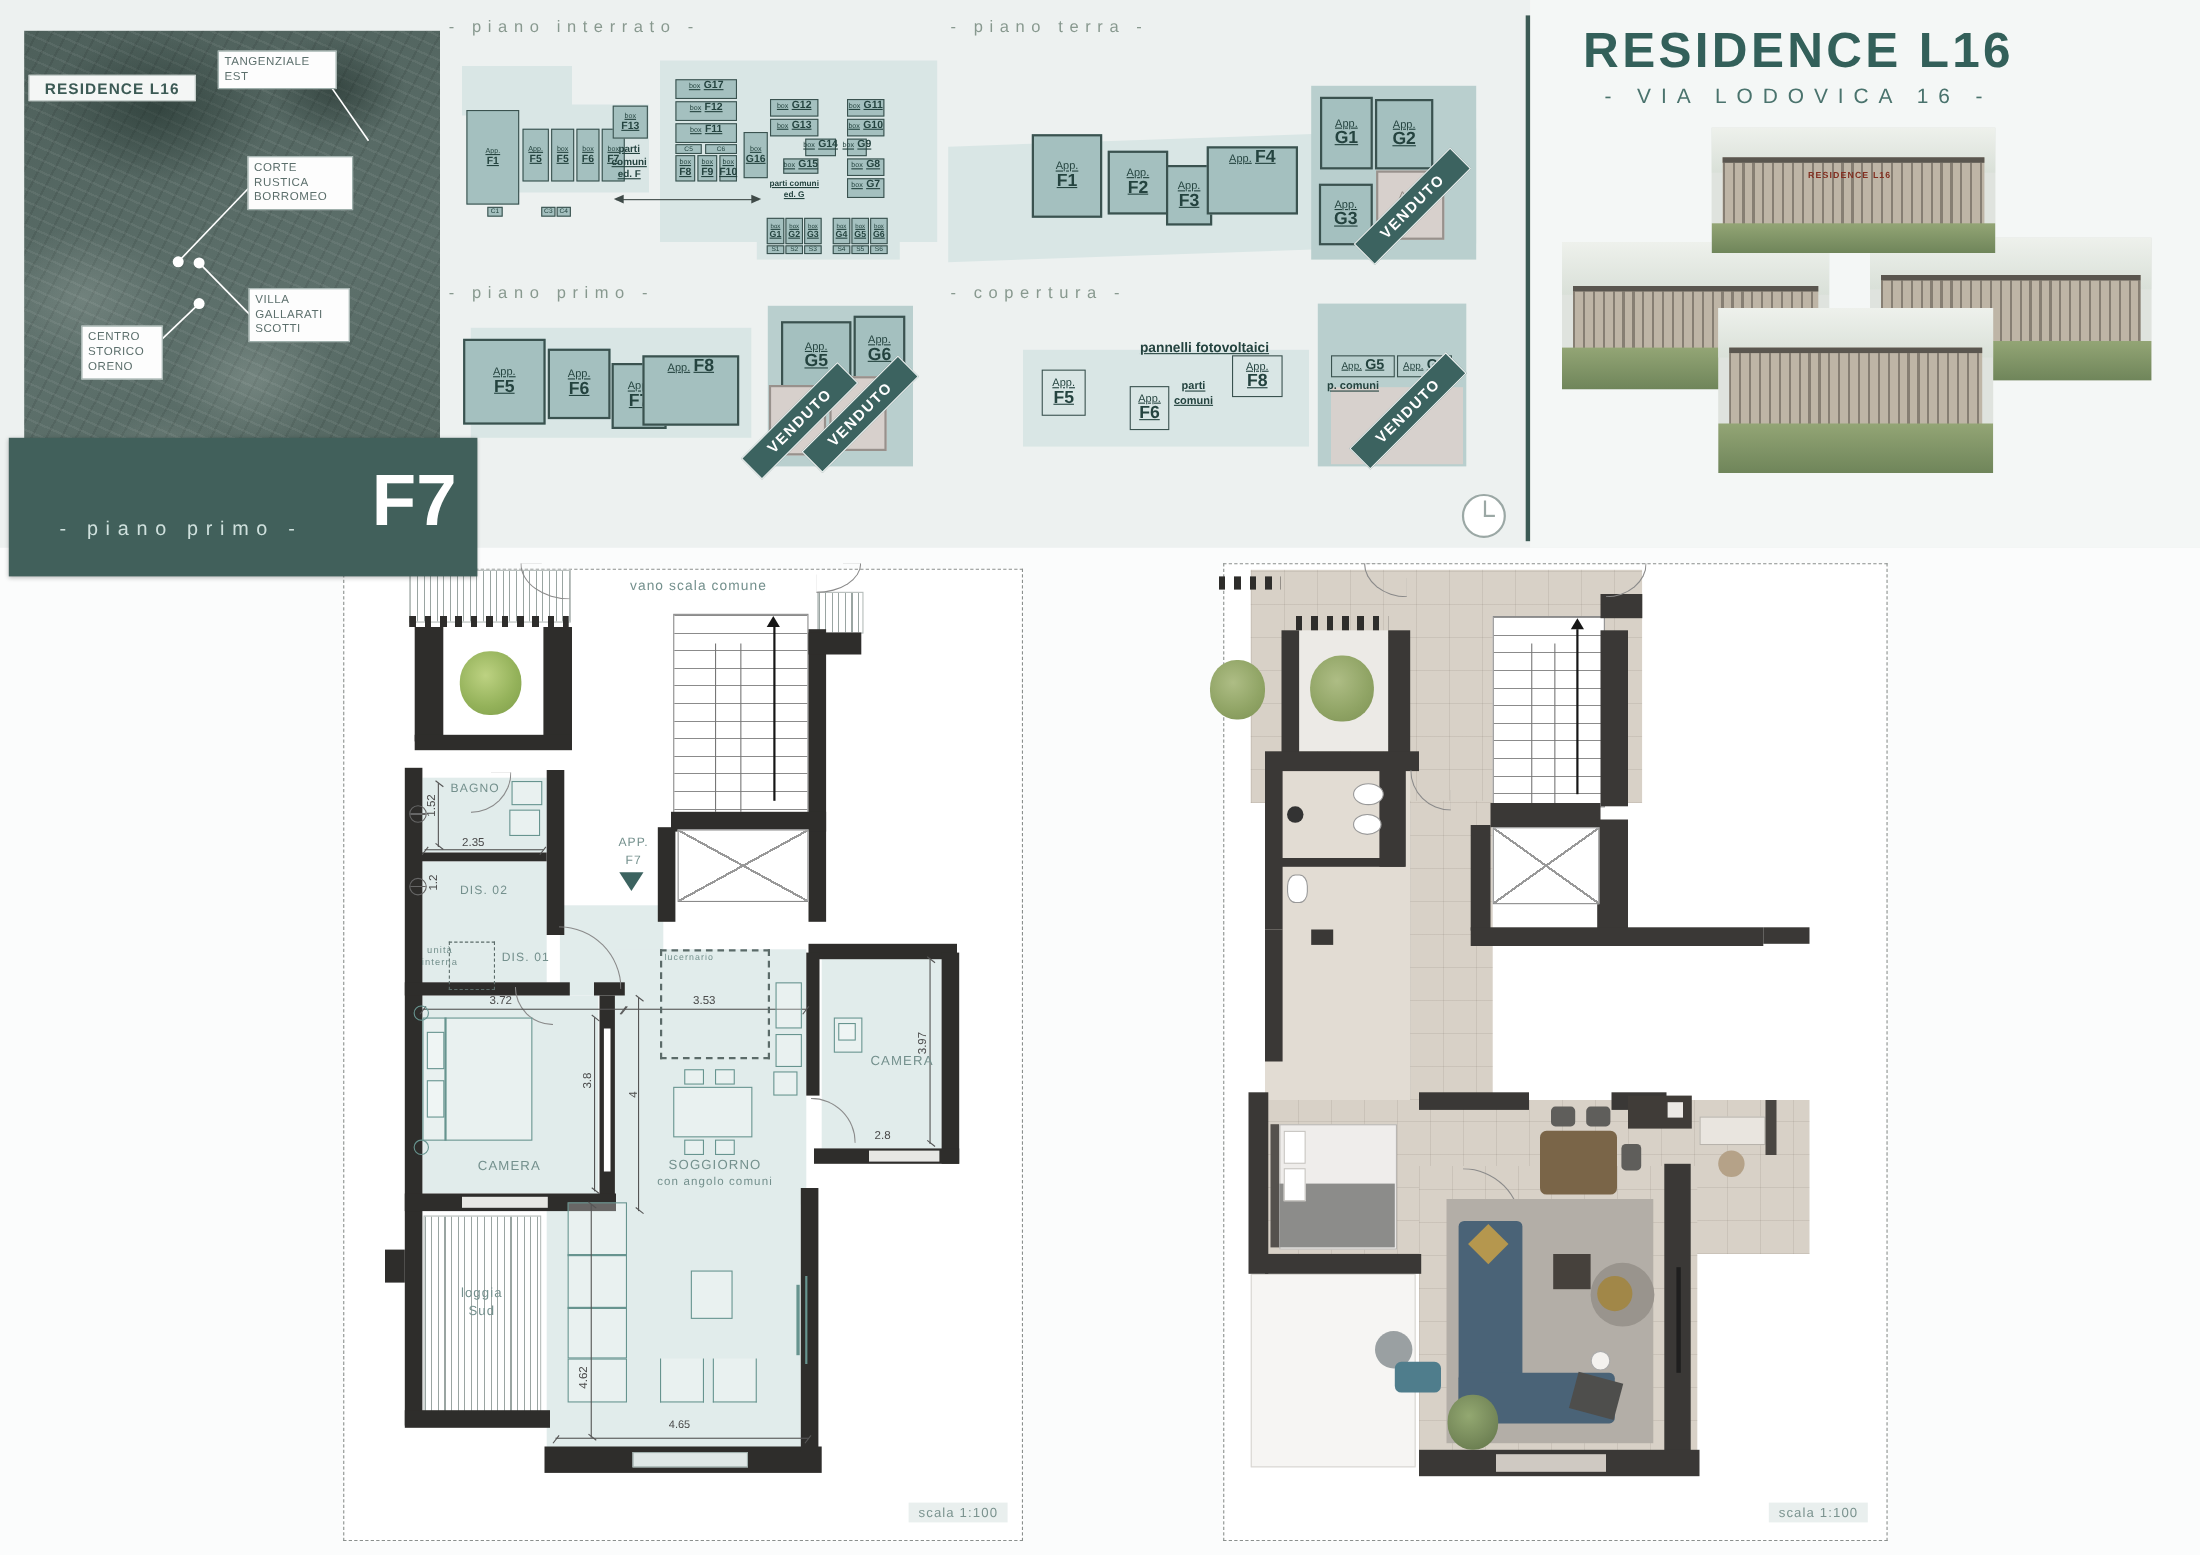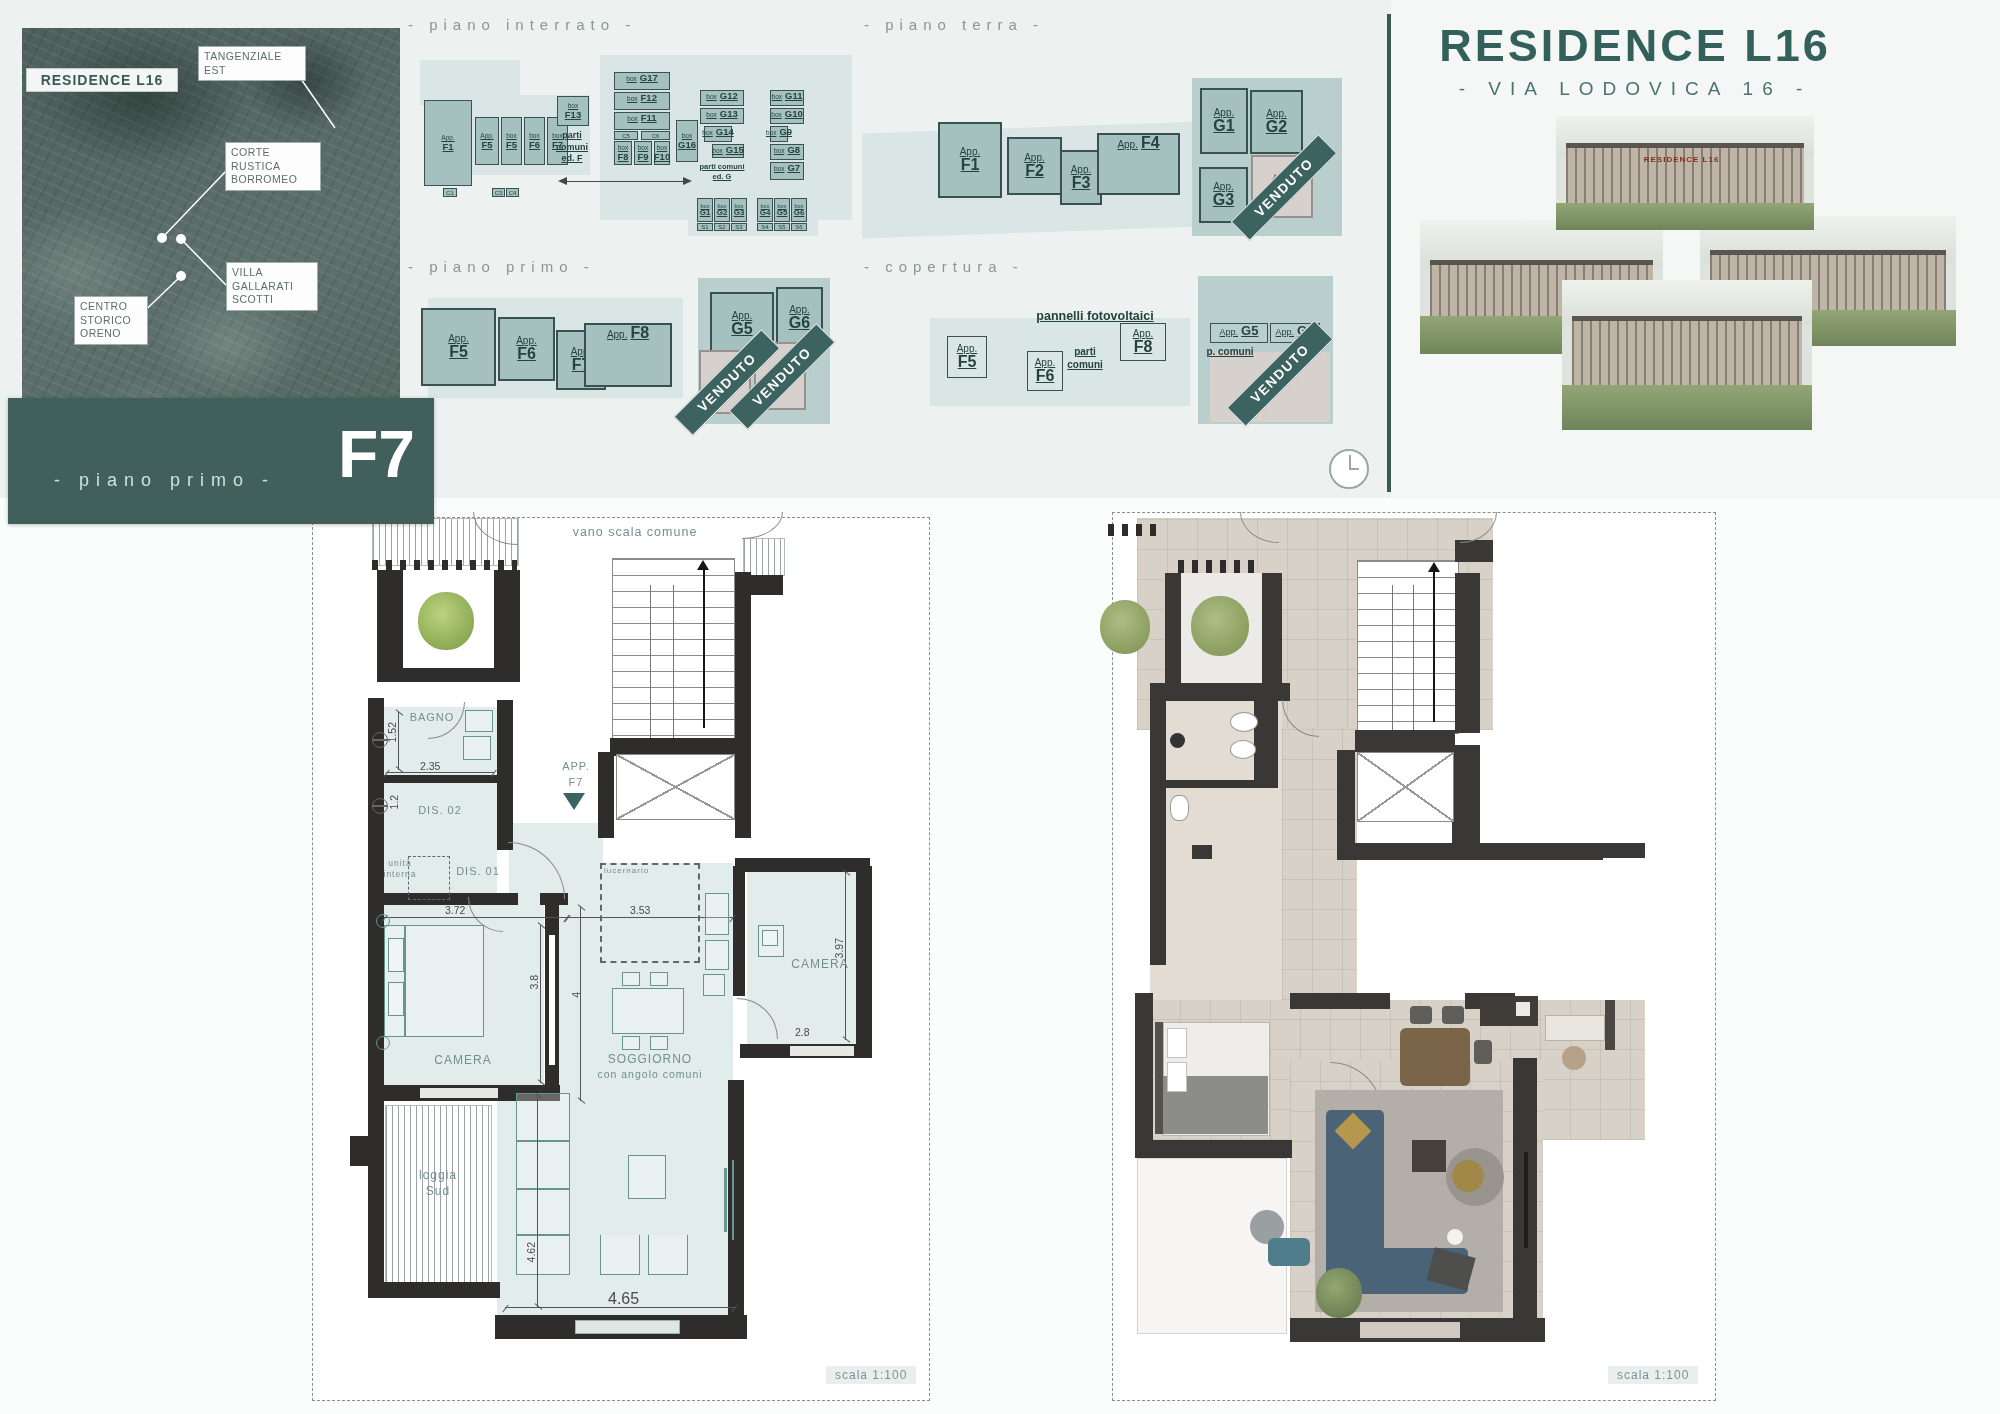--- a/index.html
+++ b/index.html
@@ -190,21 +190,21 @@
       </div>
 
     <div class="unit sm row" style="left:700px;top:90px;width:44px;height:16px">
         <span class="up">box</span>
         <span class="uc">G12</span>
       </div>
     <div class="unit sm row" style="left:700px;top:108px;width:44px;height:16px">
         <span class="up">box</span>
         <span class="uc">G13</span>
       </div>
-    <div class="unit sm row" style="left:704px;top:126px;width:28px;height:16px">
+    <div class="unit sm row" style="left:732px;top:126px;width:28px;height:16px">
         <span class="up">box</span>
         <span class="uc">G14</span>
       </div>
     <div class="unit sm row" style="left:712px;top:144px;width:32px;height:14px">
         <span class="up">box</span>
         <span class="uc">G15</span>
       </div>
     <div class="ptext" style="left:692px;top:162px;width:60px;font-size:7.5px">parti comuni
 ed. G</div>
 
@@ -527,21 +527,21 @@
     <div class="fline" style="left:516px;top:1188px;width:54px;height:1.5px"></div>
     <div class="f" style="left:516px;top:1235px;width:54px;height:40px"></div>
     <div class="f" style="left:628px;top:1155px;width:38px;height:44px"></div>
     <div class="f" style="left:600px;top:1235px;width:40px;height:40px;border-top:none"></div>
     <div class="f" style="left:648px;top:1235px;width:40px;height:40px;border-top:none"></div>
     <div class="fline" style="left:724px;top:1168px;width:3px;height:64px"></div>
     <div class="fline" style="left:732px;top:1160px;width:1.5px;height:80px"></div>
     <div class="dlv" style="left:537px;top:1095px;height:212px"></div>
     <div class="dim vdim" style="left:525px;top:1242px">4.62</div>
     <div class="dlh" style="left:505px;top:1307px;width:230px"></div>
-    <div class="dim" style="left:608px;top:1290px;font-size:16px">4.65</div>
+    <div class="dim" style="left:608px;top:1290px;font-size:10px">4.65</div>
 
     <div class="scale-tag" style="left:826px;top:1366px">scala 1:100</div>
   </div>
 
   <div>
     <div class="a" style="left:1112px;top:512px;width:604px;height:889px;background:#ffffff;border:1.5px dashed #8a8f8d;z-index:0"></div>
 
     <div class="flr tile" style="left:1137px;top:518px;width:356px;height:212px"></div>
     <div class="flr light tile" style="left:1150px;top:700px;width:132px;height:300px"></div>
     <div class="flr tile" style="left:1282px;top:728px;width:75px;height:272px"></div>

